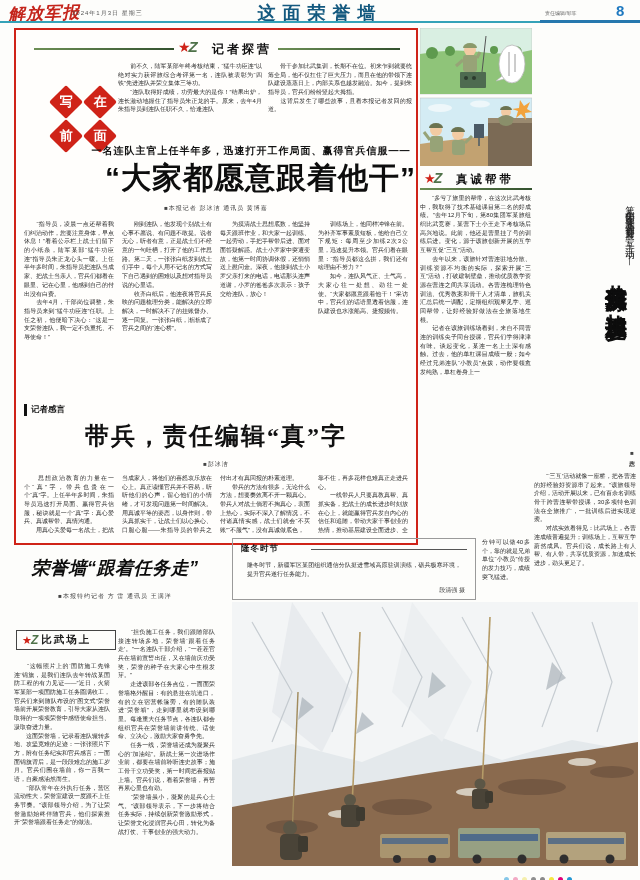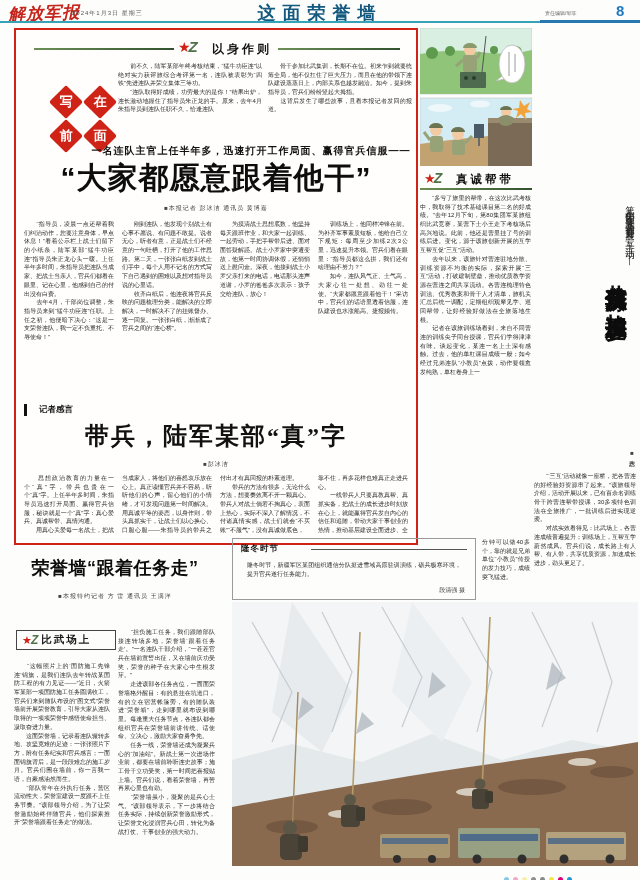--- a/index.html
+++ b/index.html
@@ -19,23 +19,23 @@
   .zee{color:#4f7249;font-weight:bold;font-style:italic;font-size:15px;line-height:1;margin-left:-4px;}
   .rubric-t{font-size:12px;font-weight:bold;letter-spacing:3px;color:#111;}
   .rline{height:2px;background:linear-gradient(90deg,#6d8f55,#33512e);}
   
   #redbox{border:2px solid #cf2318;background:#fffefc;}
   .diamond{width:24px;height:24px;background:#cf2318;transform:rotate(45deg);
            display:flex;align-items:center;justify-content:center;border-radius:2px;}
   .diamond span{transform:rotate(-45deg);color:#fff;font-size:13px;font-weight:bold;}
   .smalltext{font-size:6px;line-height:1.45;text-align:justify;white-space:pre-line;color:#2a2a2a;}
   .kicker{font-size:10px;font-weight:bold;text-align:center;letter-spacing:1px;color:#111;}
-  .headline1{font-size:30px;font-weight:900;text-align:center;letter-spacing:1px;color:#0d0d0d;}
+  .headline1{font-size:30px;font-weight:900;text-align:right;letter-spacing:1px;color:#0d0d0d;}
   .byline{font-size:6px;color:#444;text-align:center;letter-spacing:1px;}
-  .notelabel{font-size:8.5px;font-weight:bold;border-left:3px solid #111;padding-left:12px;}
+  .notelabel{font-size:8.5px;font-weight:bold;border-left:3px solid #111;padding-left:4px;}
   .headline2{font-family:"Liberation Serif","DejaVu Serif",serif;font-size:24px;font-weight:bold;
              text-align:center;letter-spacing:2px;color:#111;}
   .headline3{font-size:18px;font-weight:900;text-align:center;letter-spacing:0.5px;color:#0d0d0d;}
   .rubricbox{border:1px solid #444;display:flex;align-items:center;gap:3px;padding:2px 5px;}
   .rubricbox .t{font-size:10.5px;font-weight:bold;letter-spacing:2px;}
   
   #paradebox{border:1px solid #9a9a9a;}
   .paradehead{font-size:8.5px;font-weight:bold;letter-spacing:1px;}
   .credit{font-size:6px;color:#333;}
   
@@ -58,21 +58,21 @@
   <div class="abs" style="left:0;top:21px;width:640px;height:2px;background:#35a2b8;"></div>
   <div class="abs" style="left:540px;top:20px;width:100px;height:3px;background:#2678ae;"></div>
 
   <div id="redbox" class="abs" style="left:14px;top:28px;width:400px;height:513px;">
 
     <div class="abs rline" style="left:18px;top:18px;width:140px;"></div>
     <div class="abs emblem" style="left:162px;top:9px;">
       <span class="star">★</span>
         <span class="zee">Z</span>
     </div>
-    <div class="abs rubric-t" style="left:196px;top:11px;">以身作则</div>
+    <div class="abs rubric-t" style="left:196px;top:11px;">记者探营</div>
     <div class="abs rline" style="left:262px;top:18px;width:122px;"></div>
 
     <div class="abs" style="left:38px;top:58px;width:66px;height:62px;">
       <div class="diamond" style="position:absolute;left:0;top:2px;">
           <span>写</span>
         </div>
       <div class="diamond" style="position:absolute;left:34px;top:2px;">
           <span>在</span>
         </div>
       <div class="diamond" style="position:absolute;left:0;top:36px;">
@@ -94,32 +94,32 @@
 
     <div class="abs smalltext" style="left:8px;top:190px;width:90px;height:178px;overflow:hidden;">　　“指导员，凌晨一点还帮着我们纠治动作，您要注意身体，早点休息！”看着公示栏上战士们留下的小纸条，陆军某部“猛牛功臣连”指导员朱正龙心头一暖。上任半年多时间，朱指导员把连队当成家、把战士当亲人，官兵们都看在眼里、记在心里，他感到自己的付出没有白费。
 　　去年4月，干部岗位调整，朱指导员来到“猛牛功臣连”任职。上任之初，他便暗下决心：“这是一支荣誉连队，我一定不负重托、不辱使命！”</div>
     <div class="abs smalltext" style="left:106px;top:190px;width:90px;height:178px;overflow:hidden;">　　刚到连队，他发现个别战士有心事不愿说、有问题不敢提。说者无心，听者有意，正是战士们不经意的一句吐槽，打开了他的工作思路。第二天，一张张白纸发到战士们手中，每个人用不记名的方式写下自己遇到的困难以及想对指导员说的心里话。
 　　收齐白纸后，他连夜将官兵反映的问题梳理分类，能解决的立即解决，一时解决不了的挂账督办、逐一回复。一张张白纸，渐渐成了官兵之间的“连心桥”。</div>
     <div class="abs smalltext" style="left:204px;top:190px;width:90px;height:178px;overflow:hidden;">　　为摸清战士思想底数，他坚持每天跟班作业，和大家一起训练、一起劳动，手把手帮带后进、面对面答疑解惑。战士小罗家中突遭变故，他第一时间协调休假，还悄悄送上慰问金。深夜，他接到战士小罗父亲打来的电话，电话那头连声道谢，小罗的爸爸多次表示：孩子交给连队，放心！</div>
     <div class="abs smalltext" style="left:302px;top:190px;width:90px;height:178px;overflow:hidden;">　　训练场上，他同样冲锋在前。为补齐军事素质短板，他给自己立下规矩：每周至少加练2次3公里，迅速提升本领。官兵们看在眼里：“指导员都这么拼，我们还有啥理由不努力？”
 　　如今，连队风气正、士气高，大家心往一处想、劲往一处使。“大家都愿意跟着他干！”采访中，官兵们的话语里透着信服，连队建设也水涨船高、捷报频传。</div>
 
     <div class="abs notelabel" style="left:8px;top:374px;">记者感言</div>
-    <div class="abs headline2" style="left:0;top:390px;width:400px;">带兵，陆军某部“真”字</div>
+    <div class="abs headline2" style="left:0;top:390px;width:400px;">带兵，责任编辑“真”字</div>
     <div class="abs byline" style="left:0;top:430px;width:400px;">■彭冰洁</div>
     <div class="abs smalltext" style="left:8px;top:444px;width:90px;height:62px;overflow:hidden;">　　思想政治教育的力量在一个“真”字，带兵也贵在一个“真”字。上任半年多时间，朱指导员迅速打开局面、赢得官兵信服，秘诀就是一个“真”字：真心爱兵、真诚帮带、真情沟通。
 　　用真心关爱每一名战士，把战士</div>
     <div class="abs smalltext" style="left:106px;top:444px;width:90px;height:62px;overflow:hidden;">当成家人，将他们的喜怒哀乐放在心上。真正读懂官兵并不容易，听听他们的心声，留心他们的小情绪，才可发现问题第一时间解决。用真诚平等的姿态，以身作则，带头真抓实干，让战士们以心换心、口服心服——朱指导员的带兵之道，给连队官兵以真爱，也诠释了真</div>
     <div class="abs smalltext" style="left:204px;top:444px;width:90px;height:62px;overflow:hidden;">付出才有真回报的朴素道理。
 　　带兵的方法有很多，无论什么方法，想要奏效离不开一颗真心。带兵人对战士倘若不掏真心，表面上热心，实际不深入了解情况，不付诸真情实感，战士们就会“不买账”“不服气”，没有真诚做底色，</div>
     <div class="abs smalltext" style="left:302px;top:444px;width:90px;height:62px;overflow:hidden;">靠不住，再多花样也难真正走进兵心。
 　　一线带兵人只要真教真帮、真抓实备，把战士的成长进步时刻放在心上，就能赢得官兵发自内心的信任和追随，带动大家干事创业的热情，推动基层建设全面进步、全面过硬。</div>
   </div>
 
-  <div class="abs headline3" style="left:14px;top:556px;width:202px;">荣誉墙“跟着任务走”</div>
+  <div class="abs headline3" style="left:14px;top:556px;width:202px;font-style:italic;">荣誉墙“跟着任务走”</div>
   <div class="abs byline" style="left:14px;top:592px;width:202px;">■本报特约记者 方 雷 通讯员 王满洋</div>
   <div class="abs rubricbox" style="left:16px;top:630px;width:88px;">
     <span class="star" style="font-size:11px;">★</span>
       <span class="zee" style="font-size:12px;">Z</span>
     <span class="t">比武场上</span>
   </div>
   <div class="abs smalltext" style="left:14px;top:662px;width:96px;height:214px;overflow:hidden;">　　“这幅照片上的‘国防施工先锋连’锦旗，是我们连队去年转战某国防工程的有力见证——”近日，火箭军某部一项国防施工任务圆满收工，官兵们来到随队布设的“图文式”荣誉墙前开展荣誉教育，引导大家从连队取得的一项项荣誉中感悟使命担当、汲取奋进力量。
 　　这面荣誉墙，记录着连队辗转多地、攻坚克难的足迹：一张张照片下方，附有任务纪实和官兵感言；一面面锦旗背后，是一段段难忘的施工岁月。官兵们围在墙前，你一言我一语，自豪感油然而生。
 　　“部队常年在外执行任务，营区流动性大，荣誉室建设一度跟不上任务节奏。”该部领导介绍，为了让荣誉激励始终伴随官兵，他们探索推开“荣誉墙跟着任务走”的做法。</div>
   <div class="abs smalltext" style="left:118px;top:628px;width:97px;height:248px;overflow:hidden;">　　“担负施工任务，我们跟随部队接连转场多地，荣誉墙‘跟着任务走’。”一名连队干部介绍，“一茬茬官兵在墙前宣誓出征，又在墙前庆功受奖，荣誉的种子在大家心中生根发芽。”

